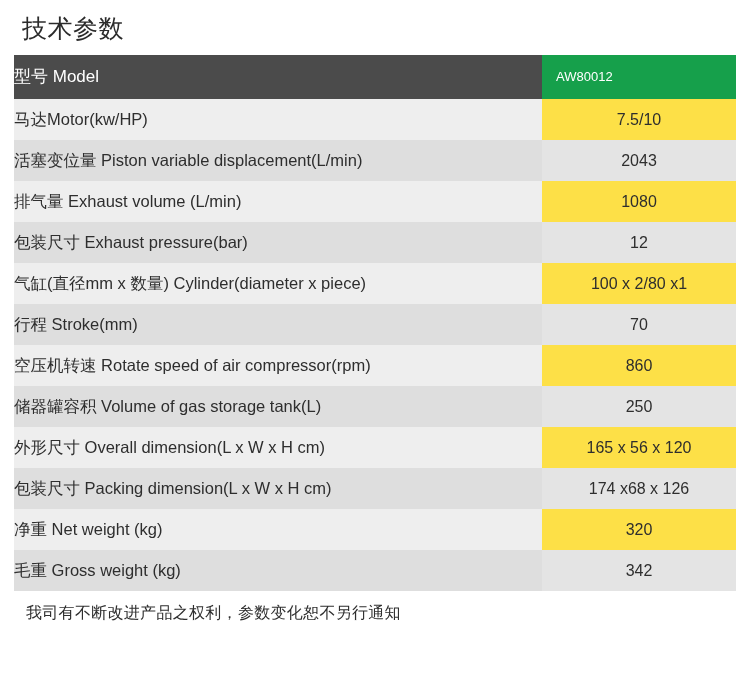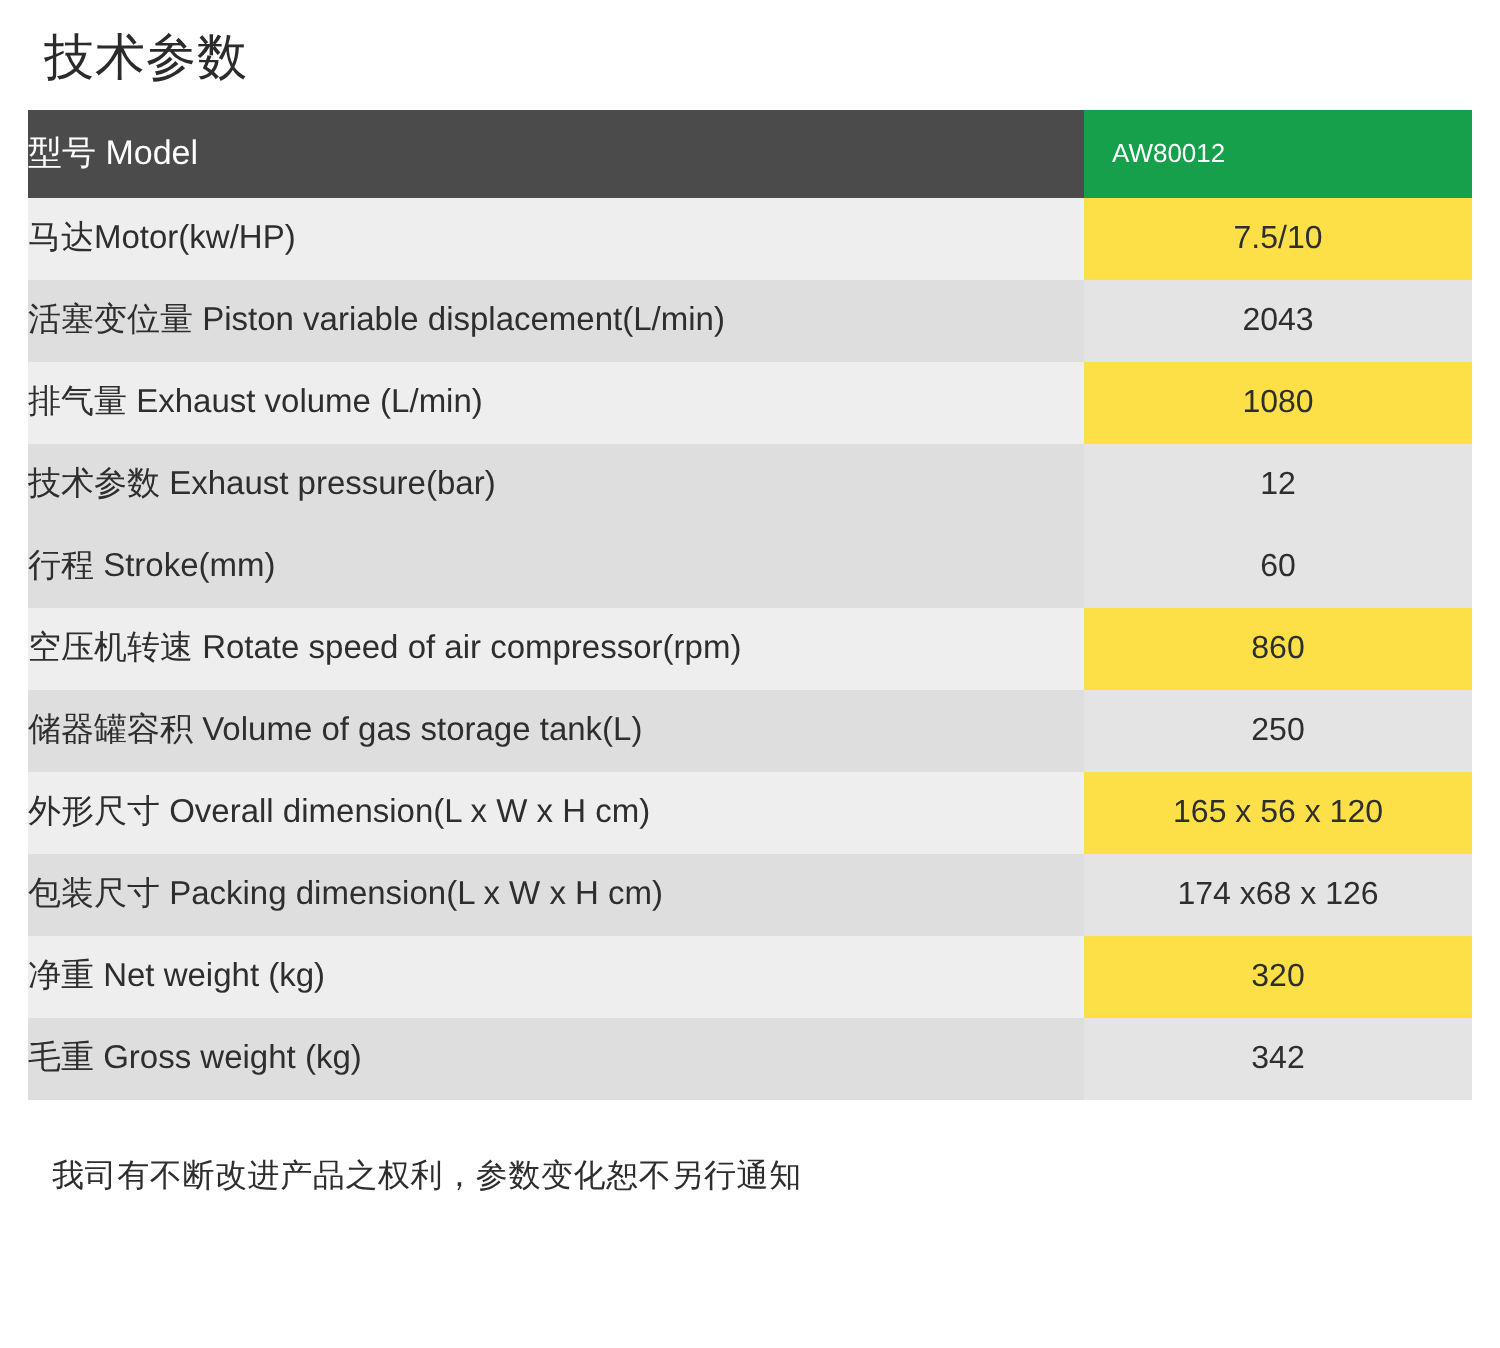--- a/index.html
+++ b/index.html
@@ -75,21 +75,21 @@
   }
   
   tr.odd .cell-label { background: #dedede; }
   tr.odd .cell-value { background: #e4e4e4; }
   tr.even .cell-label { background: #eeeeee; }
   tr.even .cell-value { background: #fde047; }
 
   .note {
     font-size: 16px;
     color: #2e2e2e;
-    padding: 28px 0 0 12px;
+    padding: 12px 0 0 12px;
     letter-spacing: 0.3px;
   }
 </style>
 </head>
 <body>
 
 <div class="page">
 
   <div class="title">技术参数</div>
 
@@ -109,26 +109,30 @@
       </tr>
       <tr class="odd">
         <td class="cell-label">活塞变位量 Piston variable displacement(L/min)</td>
         <td class="cell-value">2043</td>
       </tr>
       <tr class="even">
         <td class="cell-label">排气量 Exhaust volume (L/min)</td>
         <td class="cell-value">1080</td>
       </tr>
       <tr class="odd">
-        <td class="cell-label">技术参数 Exhaust pressure(bar)</td>
+        <td class="cell-label">包装尺寸 Exhaust pressure(bar)</td>
         <td class="cell-value">12</td>
+      </tr>
+      <tr class="even">
+        <td class="cell-label">气缸(直径mm x 数量) Cylinder(diameter x piece)</td>
+        <td class="cell-value">100 x 2/80 x1</td>
       </tr>
       <tr class="odd">
         <td class="cell-label">行程 Stroke(mm)</td>
-        <td class="cell-value">60</td>
+        <td class="cell-value">70</td>
       </tr>
       <tr class="even">
         <td class="cell-label">空压机转速 Rotate speed of air compressor(rpm)</td>
         <td class="cell-value">860</td>
       </tr>
       <tr class="odd">
         <td class="cell-label">储器罐容积 Volume of gas storage tank(L)</td>
         <td class="cell-value">250</td>
       </tr>
       <tr class="even">

